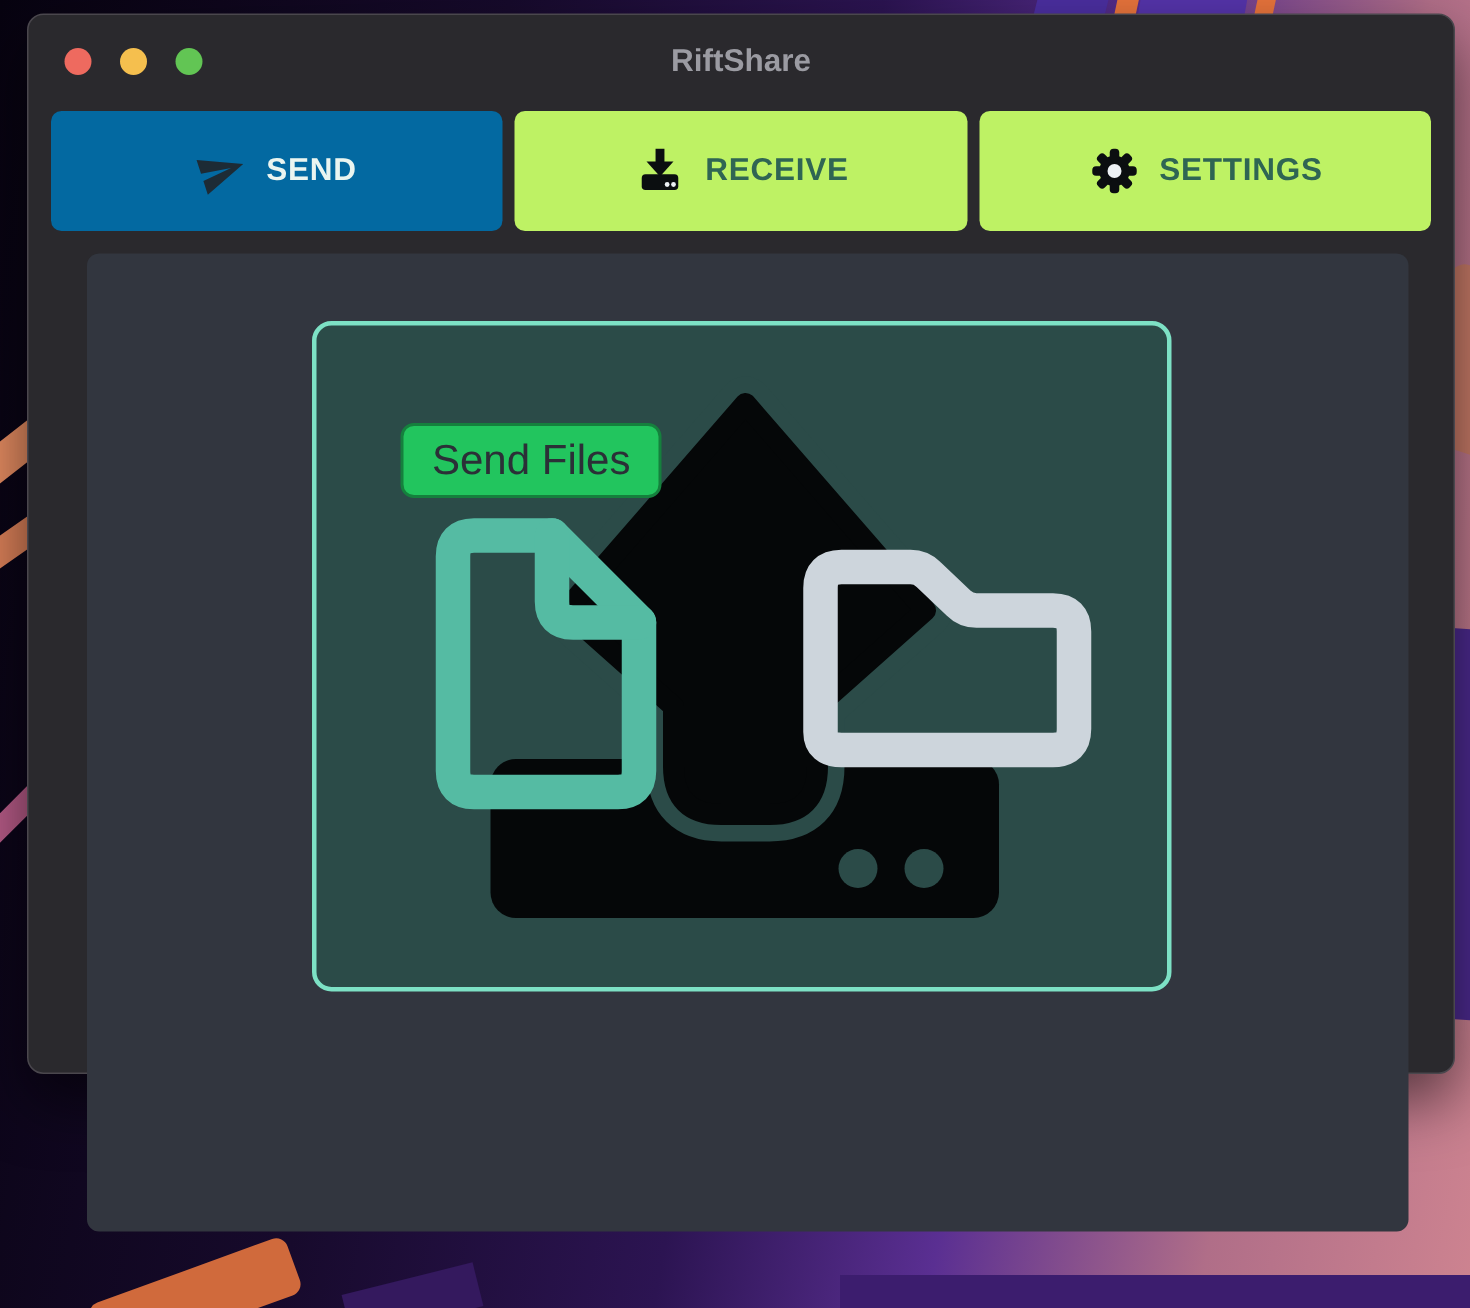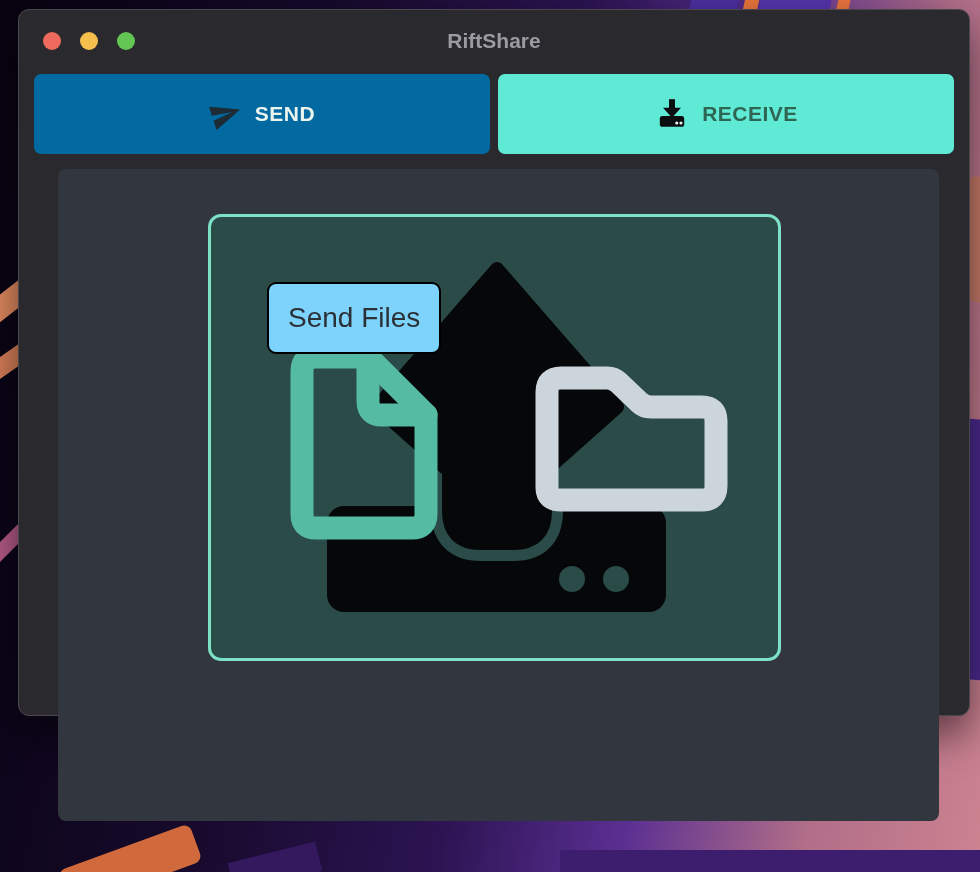--- a/index.html
+++ b/index.html
@@ -12,31 +12,31 @@
     background:#2a292d;border:1px solid #4a474d;border-radius:11px;box-sizing:border-box;
     box-shadow:0 18px 40px rgba(0,0,0,.55);}
   .titlebar{position:relative;height:62px;display:flex;align-items:center;justify-content:center;}
   .traffic{position:absolute;left:24px;top:0;height:62px;display:flex;align-items:center;gap:19px;}
   .tl{width:18px;height:18px;border-radius:50%;}
   .tl.red{background:#ee6a5f;} .tl.yellow{background:#f5bf4e;} .tl.green{background:#62c554;}
   .title{color:#9b9ba2;font-size:21px;font-weight:bold;}
   
   .tabs{display:flex;gap:8px;padding:2px 15px 0 15px;height:80px;}
   .tab{flex:1;display:flex;align-items:center;justify-content:center;gap:12px;
-    background:#5eead4;border:none;border-radius:7px;cursor:pointer;
+    background:#bef264;border:none;border-radius:7px;cursor:pointer;
     font-family:"Liberation Sans",sans-serif;font-size:21px;font-weight:bold;letter-spacing:.5px;color:#2f6553;}
   .tab.active{background:#0369a1;color:#eaf5f0;}
   .tab svg{display:block;}
   
   .panel{margin:15px 32px 0 39px;width:881px;height:652px;background:#32363f;border-radius:8px;position:relative;}
   .dropzone{position:absolute;left:150px;top:45px;width:573px;height:447px;box-sizing:border-box;
     background:#2b4b48;border:3px solid #7de1c5;border-radius:13px;}
   .dropart{position:absolute;left:0;top:0;width:567px;height:441px;}
-  .dz-label{position:absolute;left:56px;top:65px;background:#7dd3fc;border:2px solid #000000;
-    border-radius:9px;padding:18px 19px;font-size:28px;color:#2b3037;white-space:nowrap;}
+  .dz-label{position:absolute;left:56px;top:65px;background:#22c55e;border:2px solid #15803d;
+    border-radius:9px;padding:7px 19px;font-size:28px;color:#2b3037;white-space:nowrap;}
 </style>
 </head>
 <body>
 
 <div class="stage">
 
   <div>
     <div class="wp" style="left:690px;top:-6px;width:46px;height:30px;background:#4b2fa0;transform:rotate(14deg);"></div>
     <div class="wp" style="left:760px;top:-8px;width:70px;height:26px;background:#5534ab;transform:rotate(10deg);"></div>
     <div class="wp" style="left:744px;top:-6px;width:14px;height:22px;background:#e8743c;transform:rotate(12deg);"></div>
@@ -79,20 +79,37 @@
             <rect x="14.2" y="3" width="5.6" height="9" fill="#0b0e10"></rect>
             <polygon points="8.5,11 25.5,11 17,20.5" fill="#0b0e10"></polygon>
             <rect x="5.5" y="19" width="23" height="10" rx="2.4" fill="#0b0e10"></rect>
             <circle cx="21.5" cy="25.5" r="1.5" fill="#edf1f4"></circle>
             <circle cx="25.5" cy="25.5" r="1.5" fill="#edf1f4"></circle>
           </svg>
         </span>
         <span>RECEIVE</span>
       </button>
 
+      <button class="tab">
+        <span>
+          <svg width="36" height="36" viewBox="0 0 34 34">
+            <g fill="#0b0e10">
+              <circle cx="17" cy="17" r="9.6"></circle>
+              <g>
+                <rect x="14" y="3" width="6" height="28" rx="2.4"></rect>
+                <rect x="14" y="3" width="6" height="28" rx="2.4" transform="rotate(45 17 17)"></rect>
+                <rect x="14" y="3" width="6" height="28" rx="2.4" transform="rotate(90 17 17)"></rect>
+                <rect x="14" y="3" width="6" height="28" rx="2.4" transform="rotate(135 17 17)"></rect>
+              </g>
+            </g>
+            <circle cx="17" cy="17" r="4.4" fill="#edf1f4"></circle>
+          </svg>
+        </span>
+        <span>SETTINGS</span>
+      </button>
 
     </div>
 
     <div class="panel">
 
       <div class="dropzone">
 
         <svg class="dropart" viewBox="0 0 567 441" xmlns="http://www.w3.org/2000/svg">
 
           <rect x="116" y="289" width="339" height="106" rx="17" fill="#050708"></rect>

